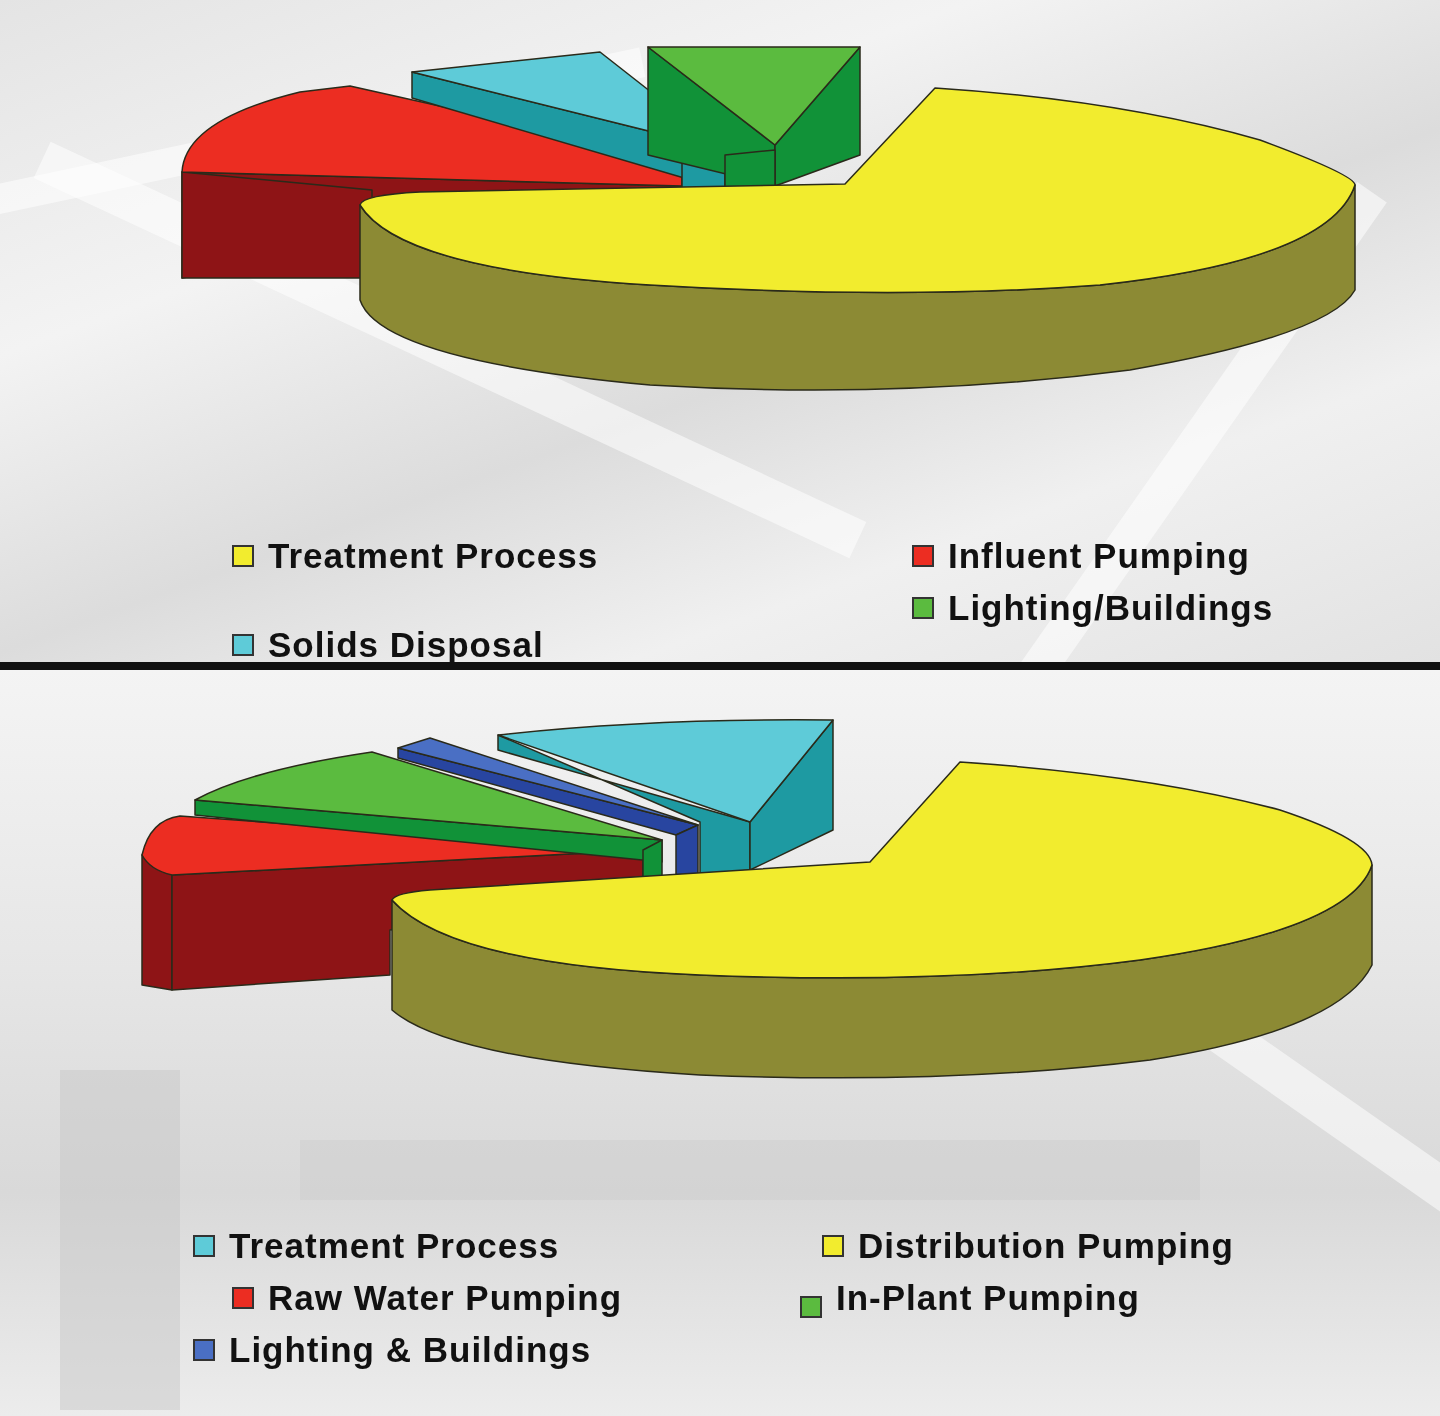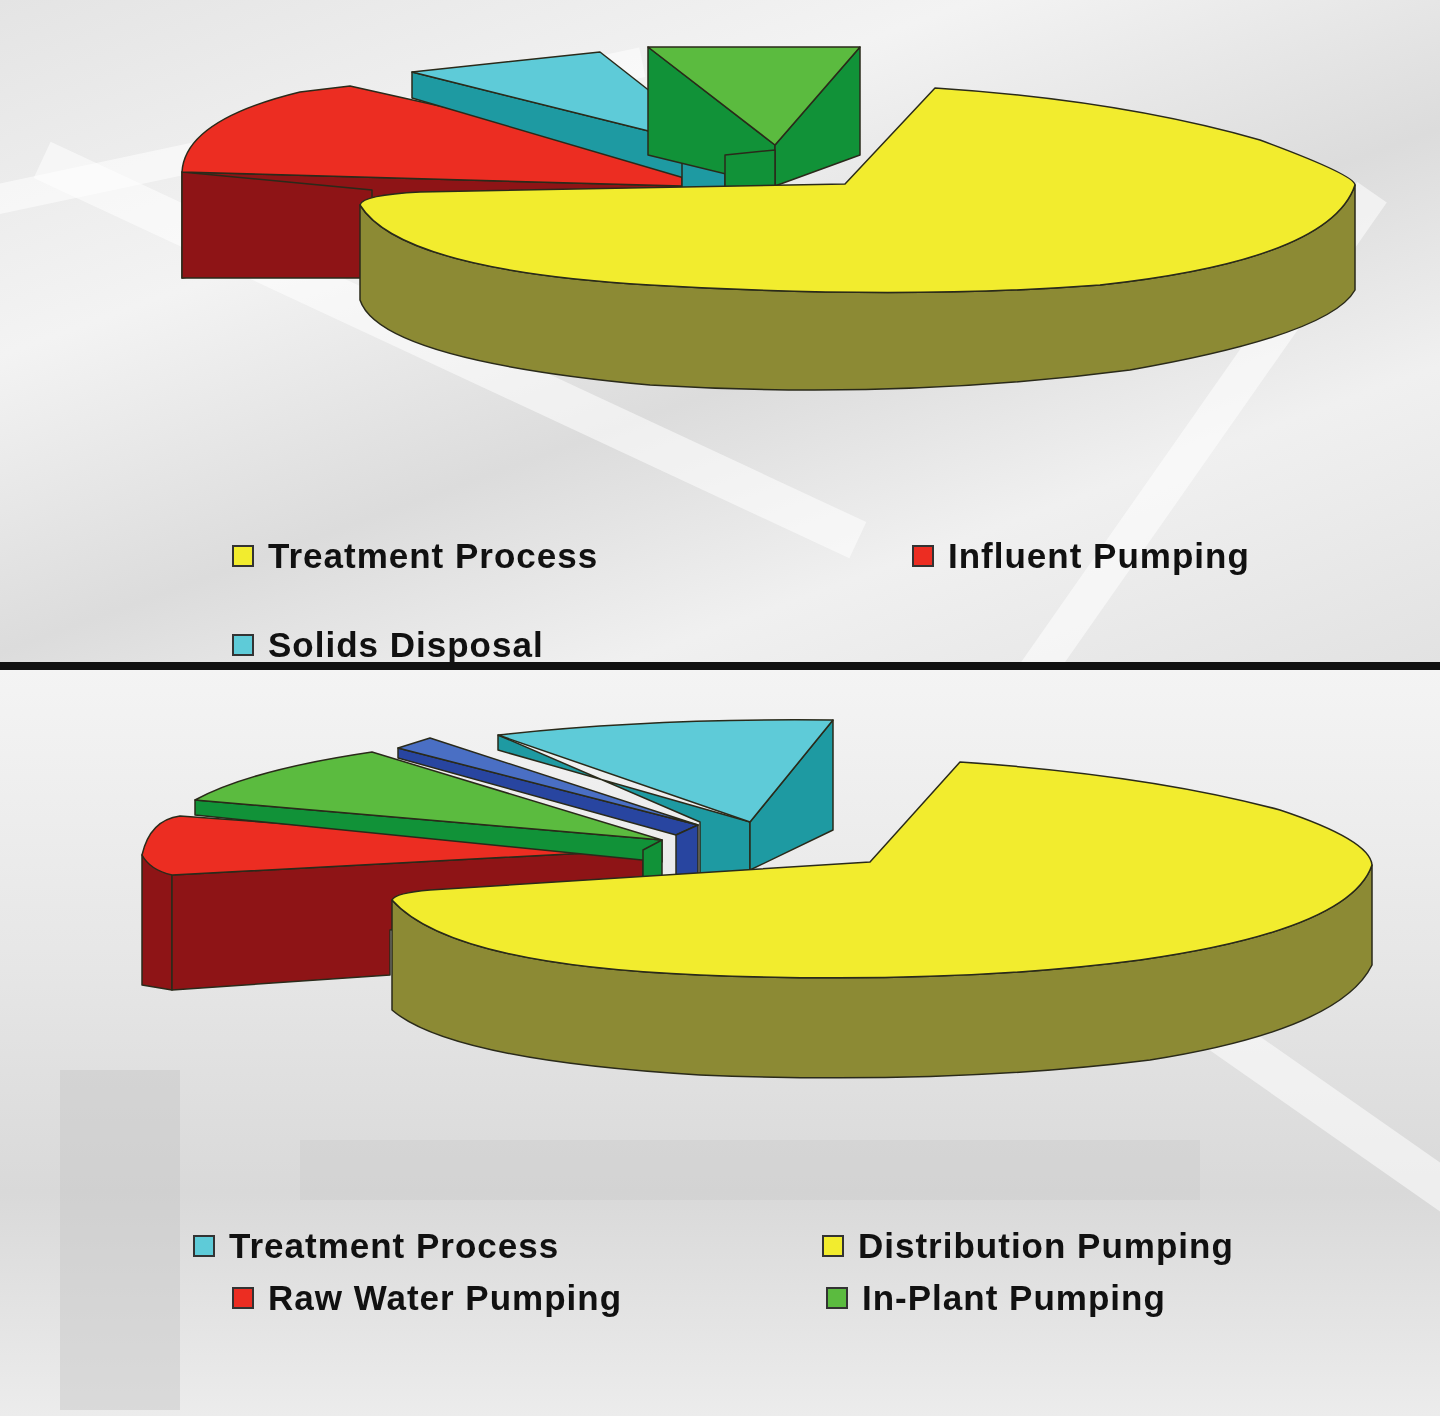--- a/index.html
+++ b/index.html
@@ -47,20 +47,24 @@
     <span>Treatment Process</span>
   </div>
   <div class="legend-item" style="left:912px;top:536px;justify-content:flex-end;">
     <span class="swatch" style="background:#ec2d22;"></span>
     <span>Influent Pumping</span>
   </div>
   <div class="legend-item" style="left:232px;top:588px;margin-top:37px;">
     <span class="swatch" style="background:#5ecbd8;"></span>
     <span>Solids Disposal</span>
   </div>
+  <div class="legend-item" style="left:912px;top:588px;">
+    <span class="swatch" style="background:#5bbb3f;"></span>
+    <span>Lighting/Buildings</span>
+  </div>
 </div>
 
 <div class="divider"></div>
 
 <div id="panel-bottom" class="panel">
   <div class="bgstroke" style="left:60px;top:400px;width:120px;height:340px;background:rgba(200,200,200,0.5);"></div>
   <div class="bgstroke" style="left:1080px;top:420px;width:500px;height:40px;transform:rotate(35deg);"></div>
   <div class="bgstroke" style="left:300px;top:470px;width:900px;height:60px;background:rgba(205,205,205,0.5);"></div>
 
   <svg width="1440" height="746">
@@ -92,17 +96,21 @@
     <span>Treatment Process</span>
   </div>
   <div class="legend-item" style="left:822px;top:556px;">
     <span class="swatch" style="background:#f2ec2e;"></span>
     <span>Distribution Pumping</span>
   </div>
   <div class="legend-item" style="left:193px;top:608px;margin-left:39px;">
     <span class="swatch" style="background:#ec2d22;"></span>
     <span>Raw Water Pumping</span>
   </div>
-  <div class="legend-item" style="left:826px;top:608px;">
+  <div class="legend-item" style="left:800px;top:608px;align-items:flex-end;">
     <span class="swatch" style="background:#5bbb3f;"></span>
     <span>In-Plant Pumping</span>
+  </div>
+  <div class="legend-item" style="left:193px;top:660px;">
+    <span class="swatch" style="background:#4a6fc4;"></span>
+    <span>Lighting &amp; Buildings</span>
   </div>
 </div>
 
 </body></html>

